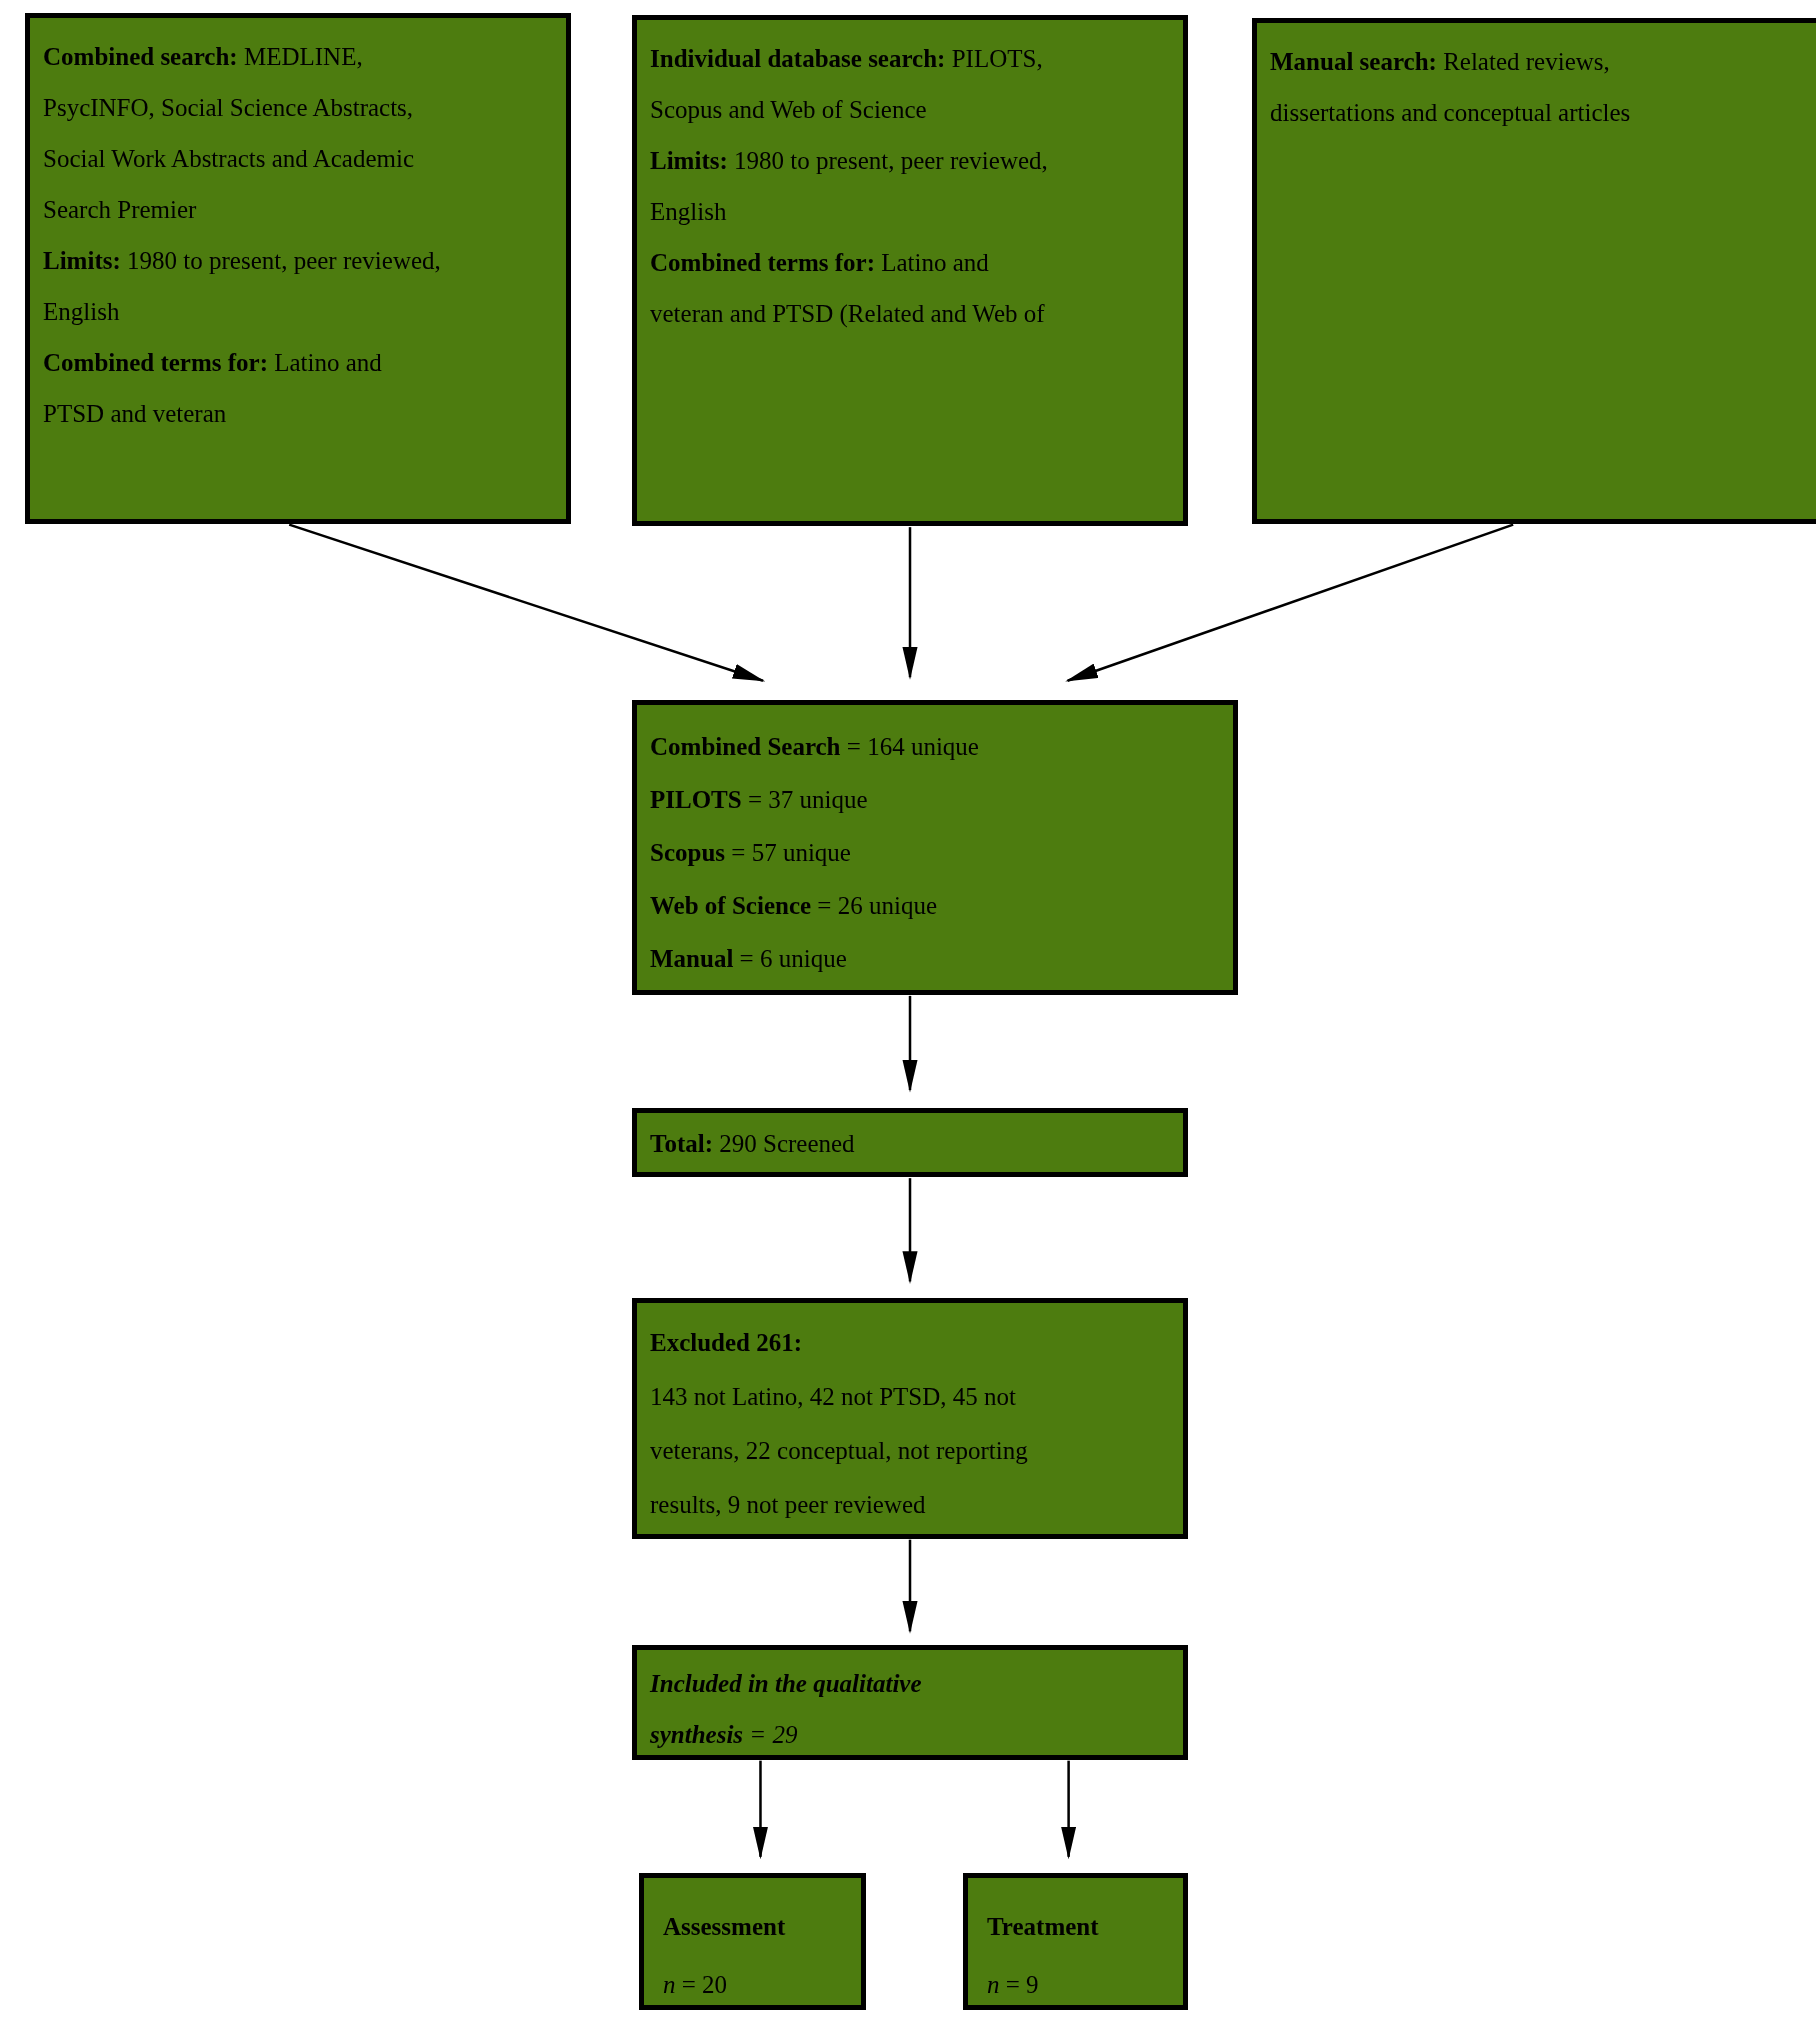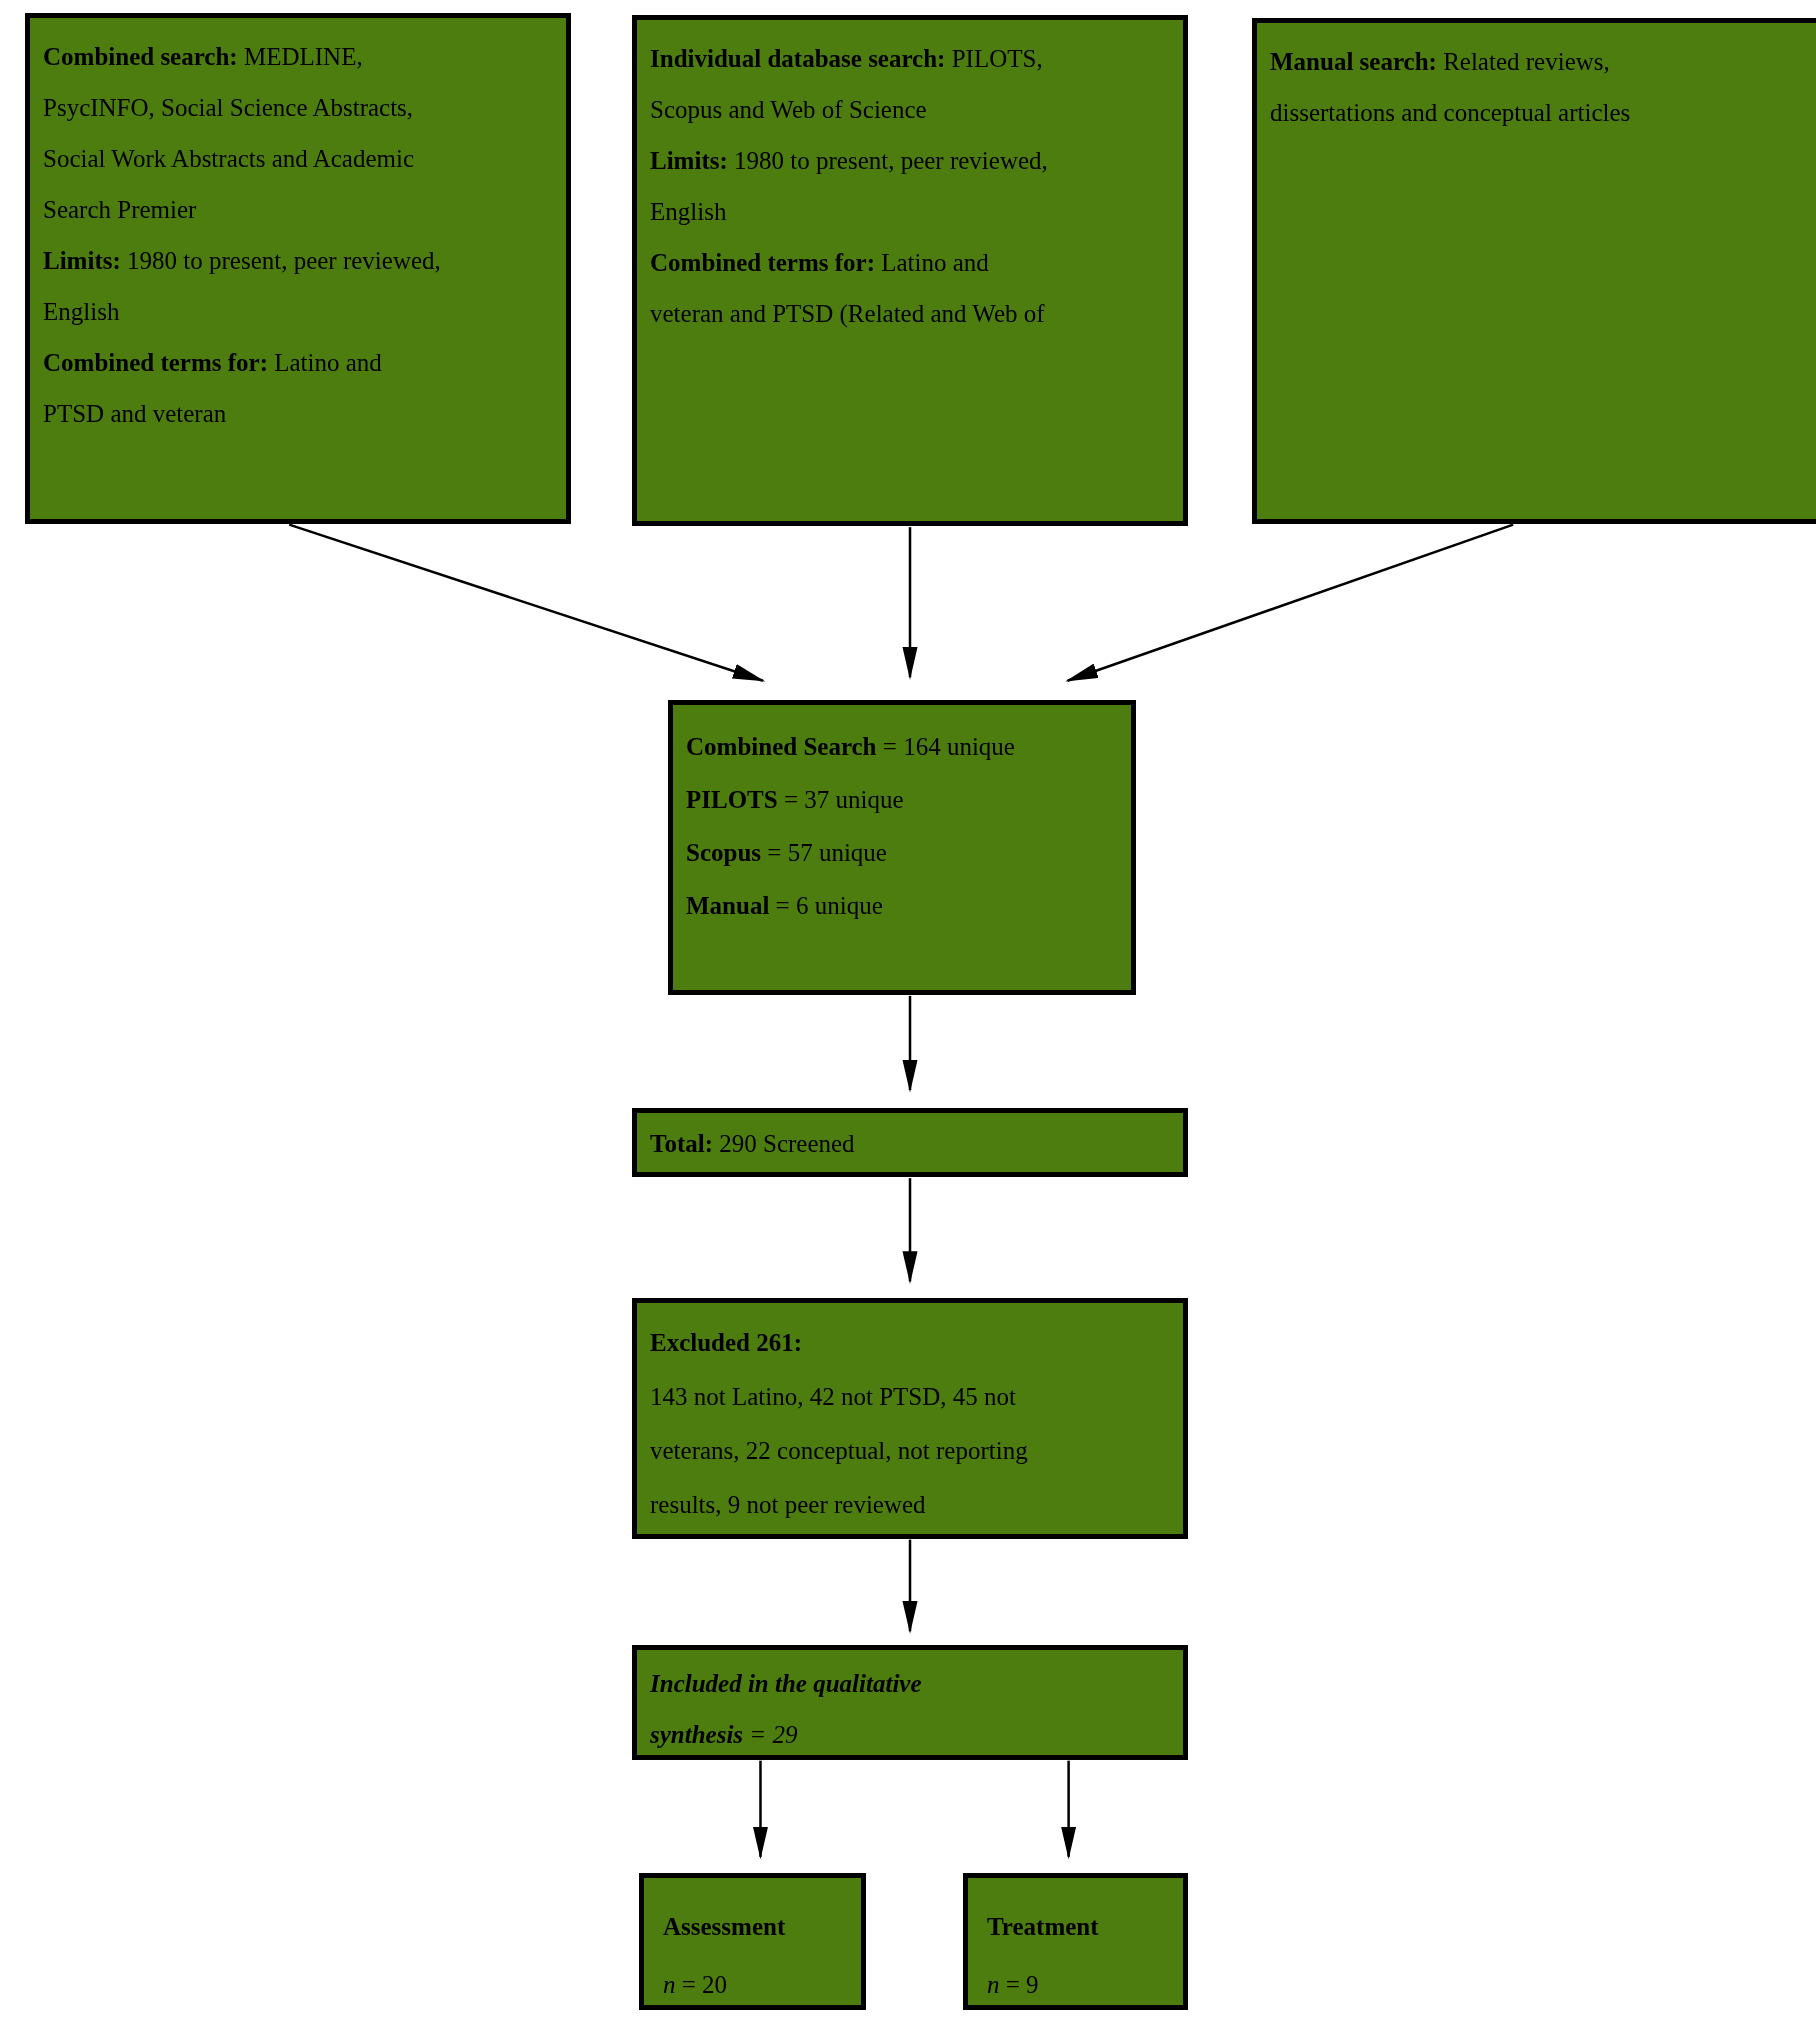--- a/index.html
+++ b/index.html
@@ -33,21 +33,21 @@
     line-height: 51px;
   }
   .bold   { font-weight: bold; }
   .italic { font-style: italic; }
   .reg    { font-weight: normal; }
 
   
   #box-combined-search   { left: 25px;   top: 12.6px;   width: 546px; height: 511px; }
   #box-individual-search { left: 632px; top: 15px;   width: 556px; height: 511px; }
   #box-manual-search     { left: 1252px; top: 17.6px;   width: 597px; height: 506px; }
-  #box-unique-results    { left: 632px; top: 700px; width: 468px; height: 295px; margin-left: 36px; }
+  #box-unique-results    { left: 632px; top: 700px; width: 606px; height: 295px; }
   #box-total-screened    { left: 632px; top: 1108px; width: 556px; height: 69px; }
   #box-excluded          { left: 632px; top: 1298px; width: 556px; height: 241px; }
   #box-included          { left: 632px; top: 1645px; width: 556px; height: 115px; }
   #box-assessment        { left: 639px; top: 1873px; width: 227px;  height: 137px; }
   #box-treatment         { left: 963px; top: 1873px; width: 225px;  height: 137px; }
 
   #box-unique-results .line { line-height: 53px; }
   #box-unique-results .inner { padding-top: 15px; }
   #box-total-screened .inner { padding-top: 4px; }
   #box-total-screened .line { line-height: 54px; }
@@ -107,20 +107,21 @@
         <div class="line"><span class="bold">Manual search:</span><span class="reg"> Related reviews,</span></div>
         <div class="line"><span class="reg">dissertations and conceptual articles</span></div>
       </div>
   </div>
 
   <div class="box" id="box-unique-results">
     <div class="inner">
         <div class="line"><span class="bold">Combined Search</span><span class="reg"> = 164 unique</span></div>
         <div class="line"><span class="bold">PILOTS</span><span class="reg"> = 37 unique</span></div>
         <div class="line"><span class="bold">Scopus</span><span class="reg"> = 57 unique</span></div>
+        <div class="line"><span class="bold">Web of Science</span><span class="reg"> = 26 unique</span></div>
         <div class="line"><span class="bold">Manual</span><span class="reg"> = 6 unique</span></div>
       </div>
   </div>
 
   <div class="box" id="box-total-screened">
     <div class="inner">
         <div class="line"><span class="bold">Total:</span><span class="reg"> 290 Screened</span></div>
       </div>
   </div>
 

